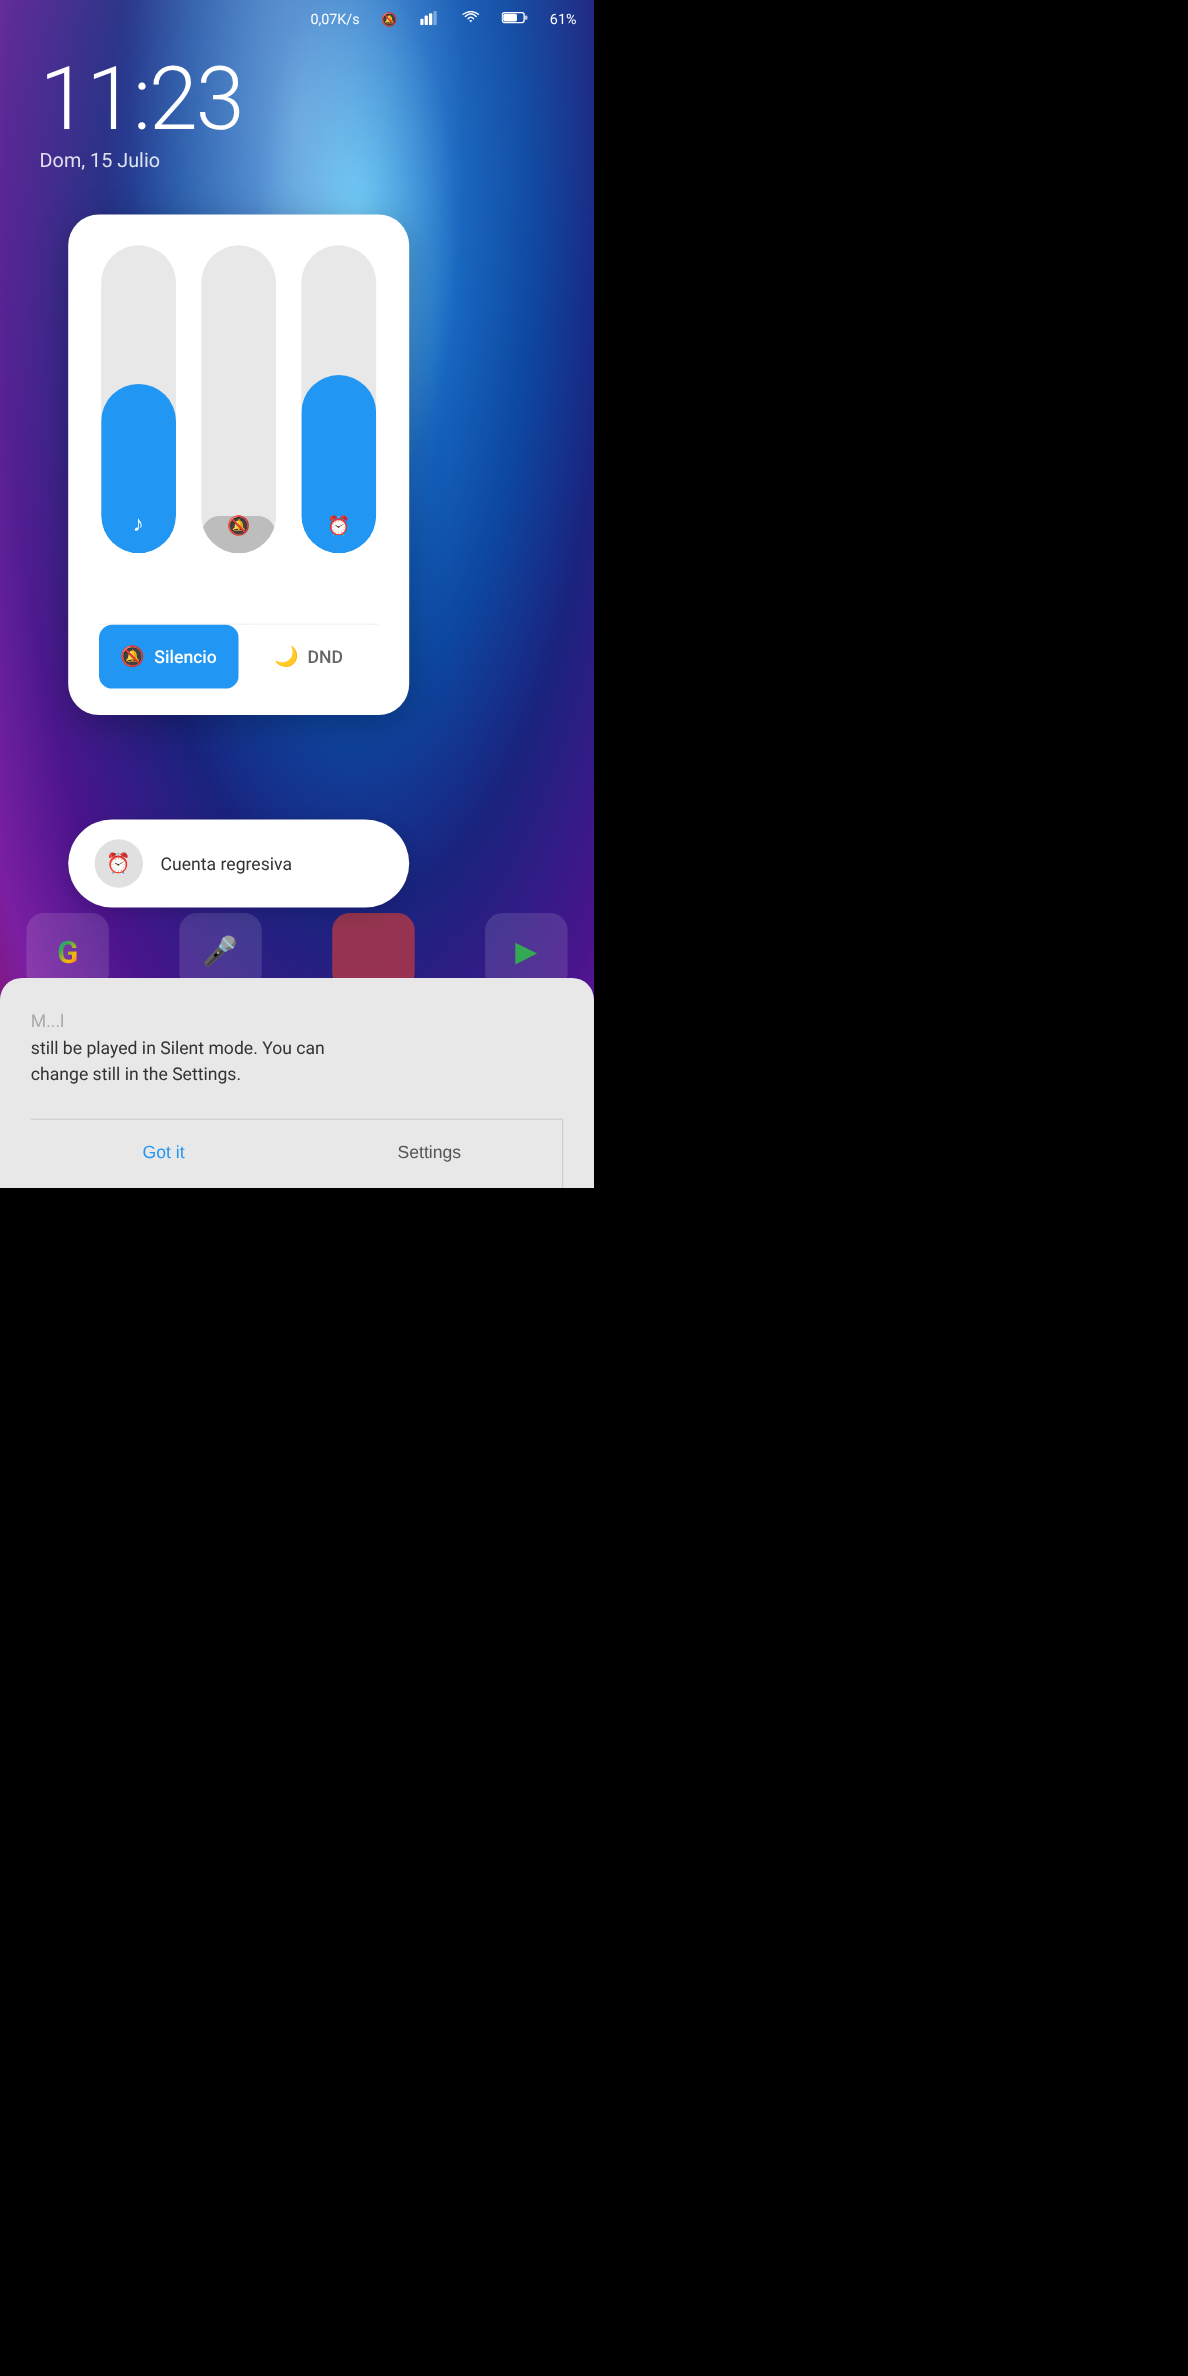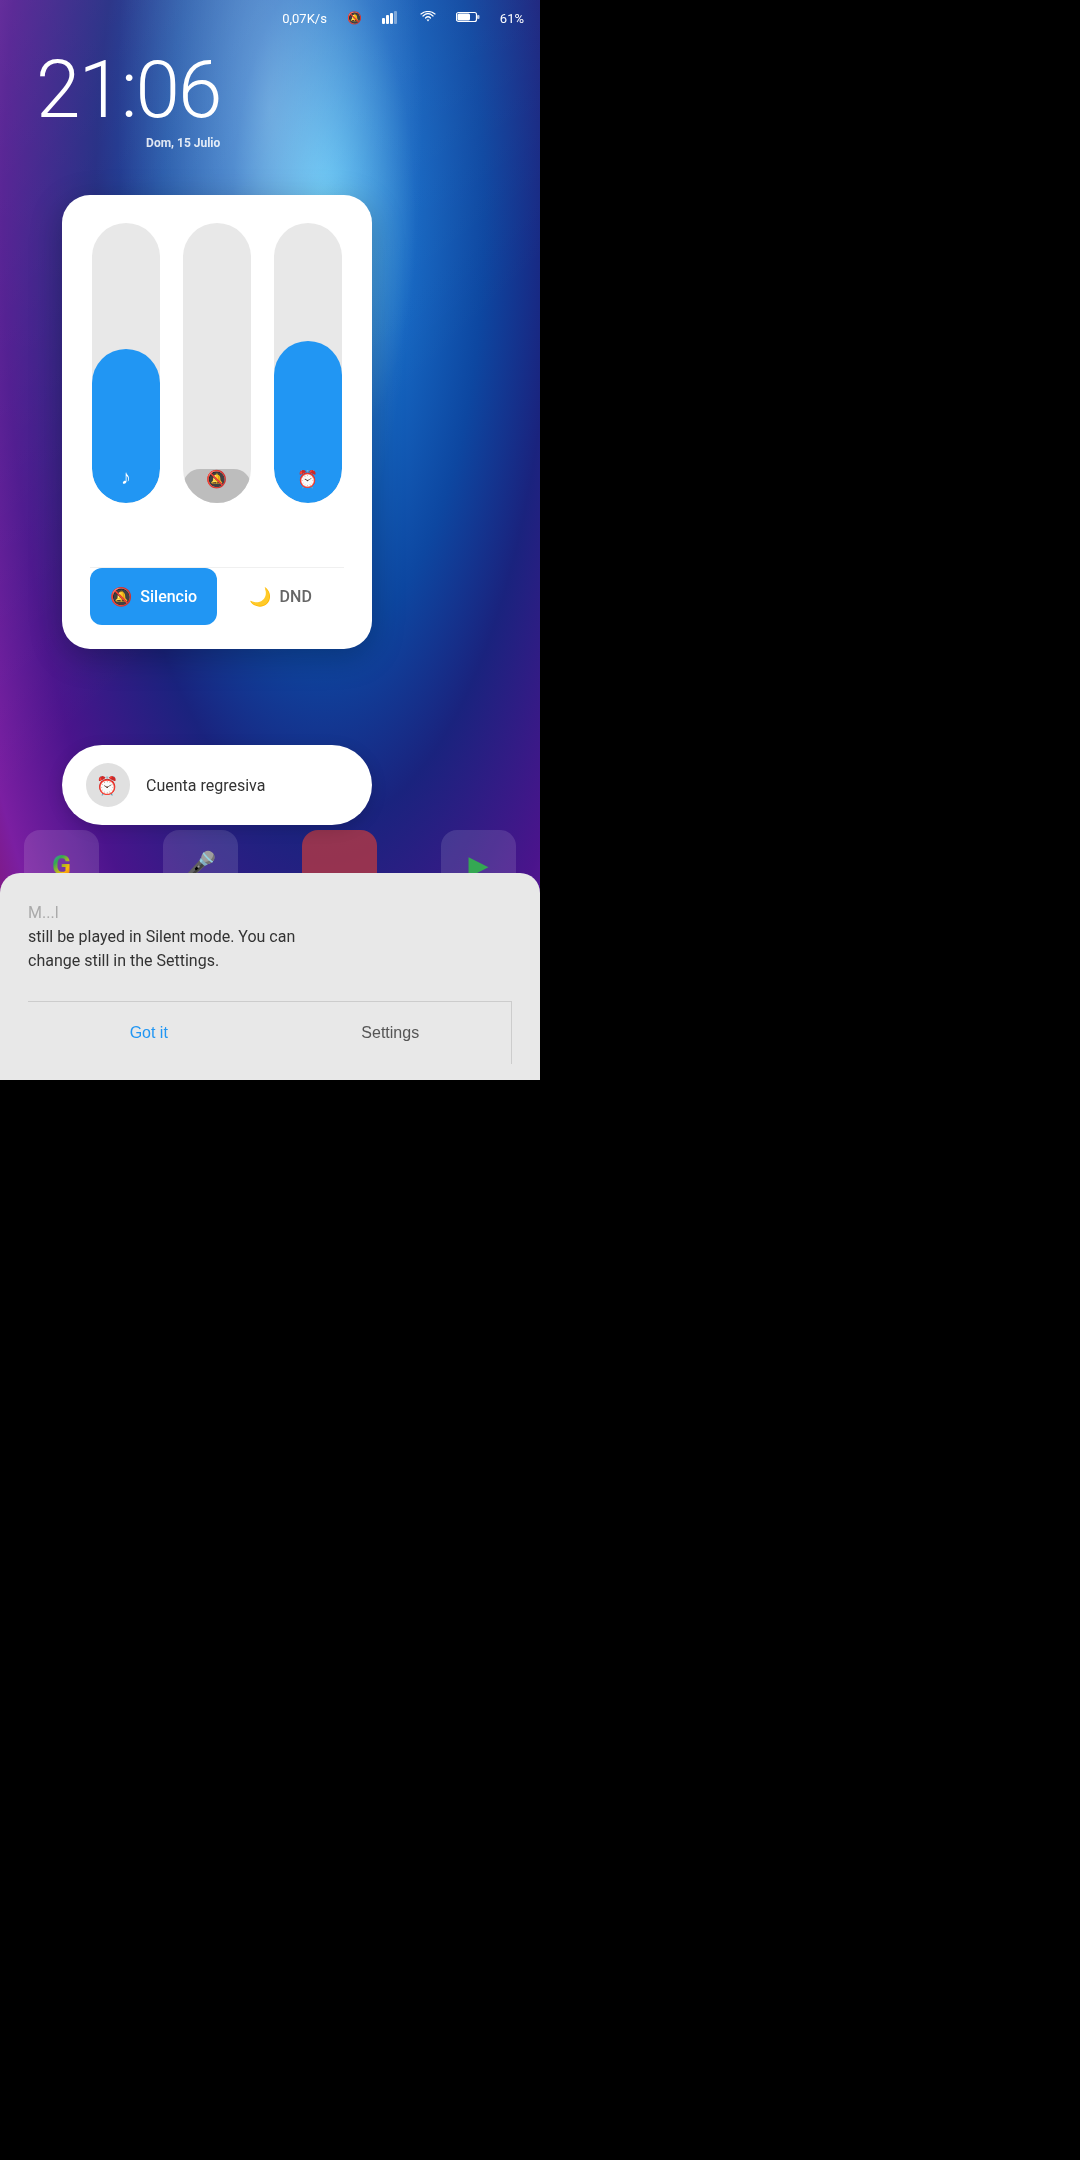--- a/index.html
+++ b/index.html
@@ -59,24 +59,23 @@
     }
     .clock-time {
       color: white;
       font-size: 80px;
       font-weight: 300;
       line-height: 1;
       letter-spacing: -2px;
     }
     .clock-date {
       color: rgba(255,255,255,0.85);
-      font-size: 12px;
+      font-size: 18px;
       margin-top: 6px;
-      font-weight: 700;
-      text-align: right;
+      font-weight: 400;
     }
 
     
     .volume-panel {
       position: absolute;
       top: 195px;
       left: 62px;
       width: 310px;
       background: white;
       border-radius: 28px;
@@ -208,21 +207,21 @@
 
     
     .notification-card {
       position: absolute;
       bottom: 0;
       left: 0;
       right: 0;
       background: #e8e8e8;
       border-radius: 20px 20px 0 0;
       z-index: 70;
-      padding: 28px 28px 16px 28px;
+      padding: 28px 28px 0 28px;
     }
 
     .notification-text {
       font-size: 16px;
       color: #333;
       line-height: 1.5;
       margin-bottom: 28px;
     }
 
     .notification-actions {
@@ -287,21 +286,21 @@
         <rect x="0.5" y="1.5" width="20" height="9" rx="2" stroke="white" stroke-width="1.2"></rect>
         <rect x="21" y="4" width="2.5" height="4" rx="1" fill="white" opacity="0.7"></rect>
         <rect x="1.5" y="2.5" width="12.5" height="7" rx="1.5" fill="white"></rect>
       </svg>
     </span>
     <span>61%</span>
   </div>
 </div>
 
 <div class="clock-area">
-  <div class="clock-time">21:06</div>
+  <div class="clock-time">11:23</div>
   <div class="clock-date">Dom, 15 Julio</div>
 </div>
 
 <div class="volume-panel">
   <div class="sliders-row">
 
     <div class="slider-item">
       <div class="slider-track">
         <div class="slider-fill blue" style="height: 55%;">
           <span class="slider-icon">♪</span>

